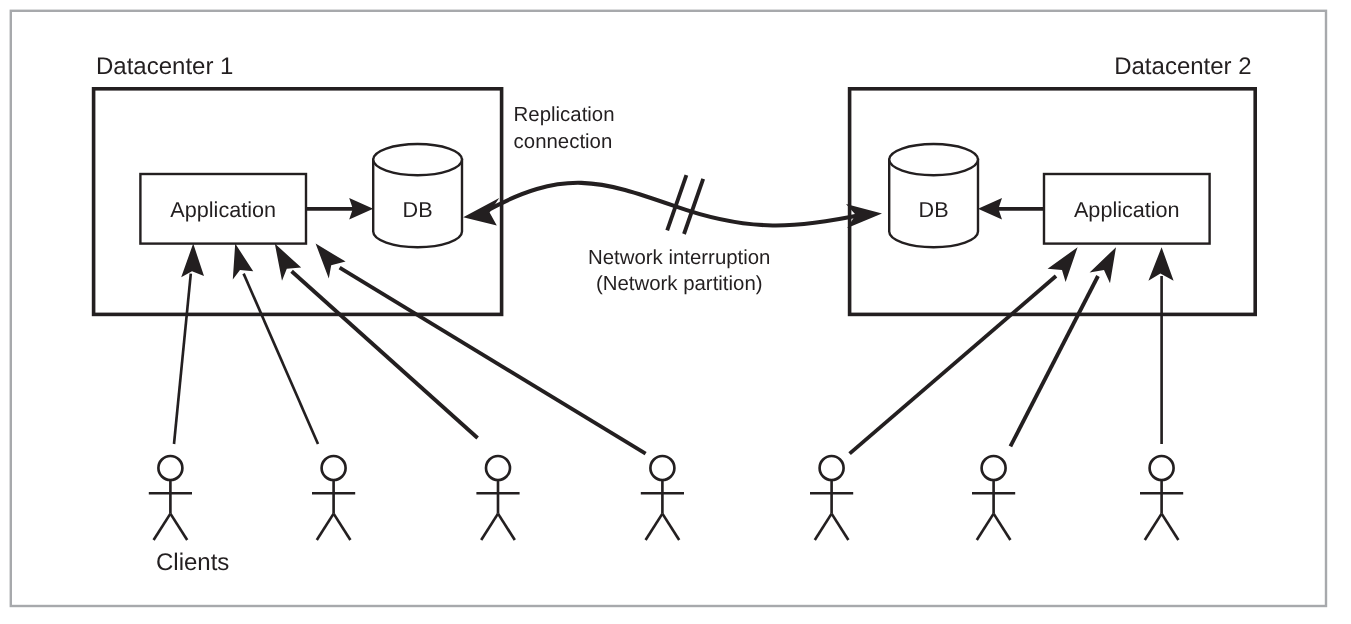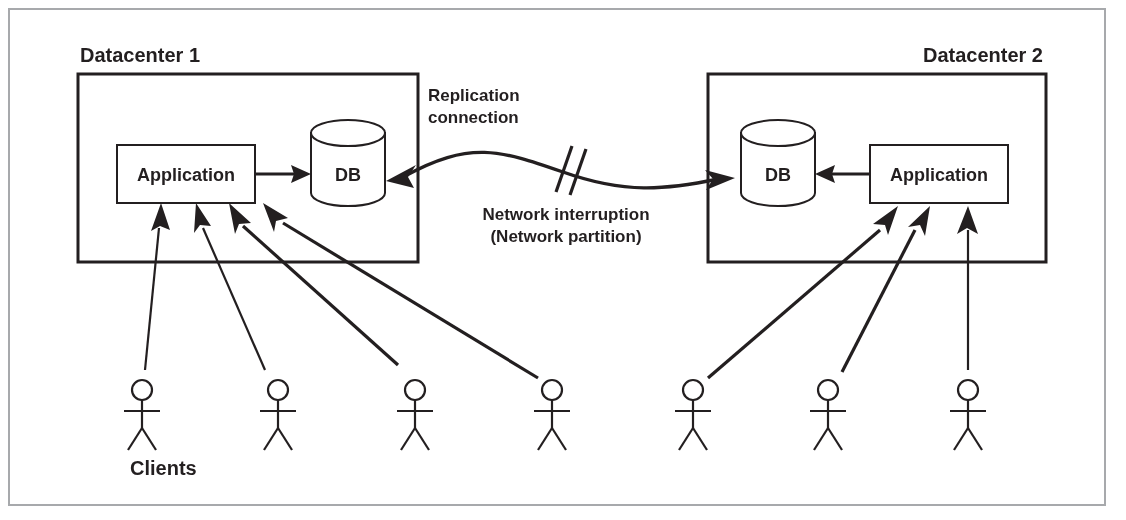--- a/index.html
+++ b/index.html
@@ -9,21 +9,20 @@
   }
   body {
     font-family: "Liberation Sans", sans-serif;
   }
   #figure {
     position: relative;
     width: 1126px;
     height: 520px;
     background: #ffffff;
     overflow: hidden;
-    font-weight: bold;
   }
   #figure svg {
     display: block;
     position: absolute;
     top: 0;
     left: 0;
   }
   .lbl {
     font-family: "Liberation Sans", sans-serif;
     fill: #231f20;

